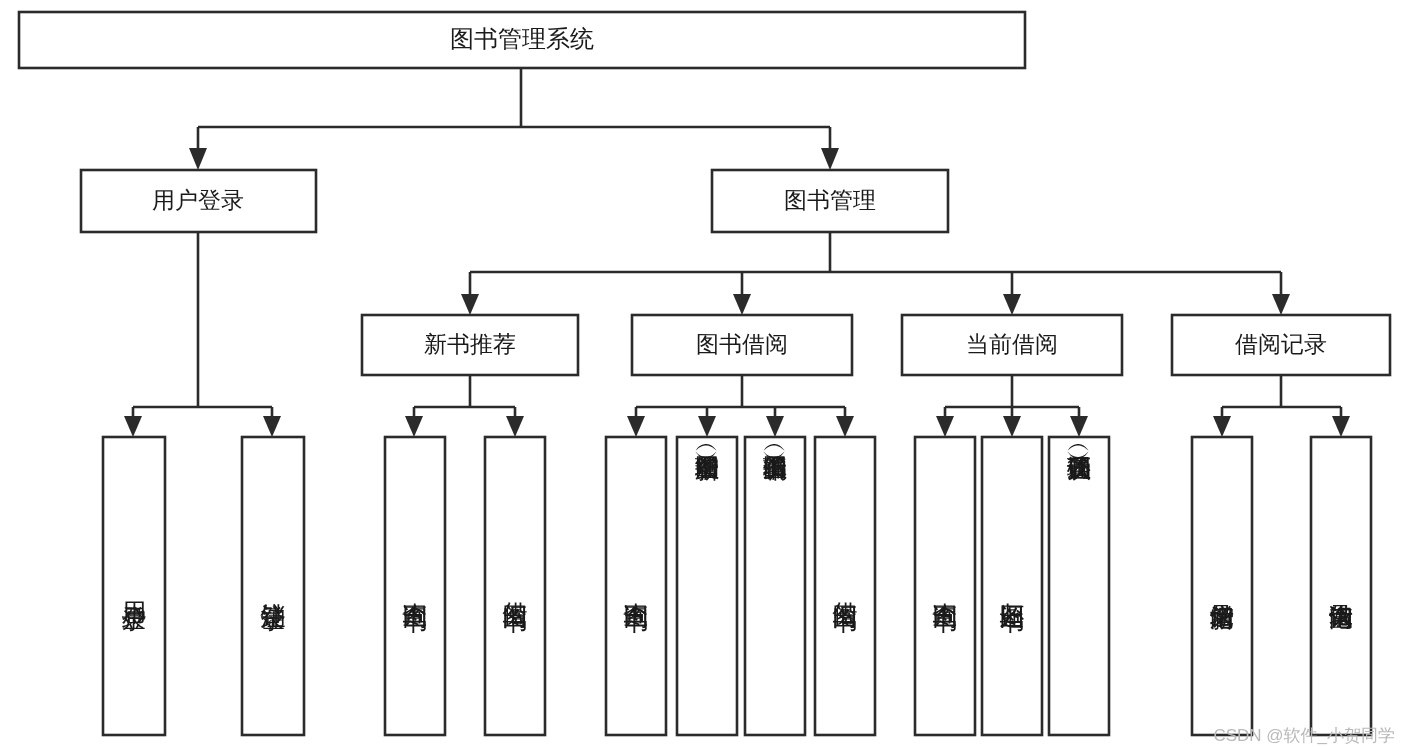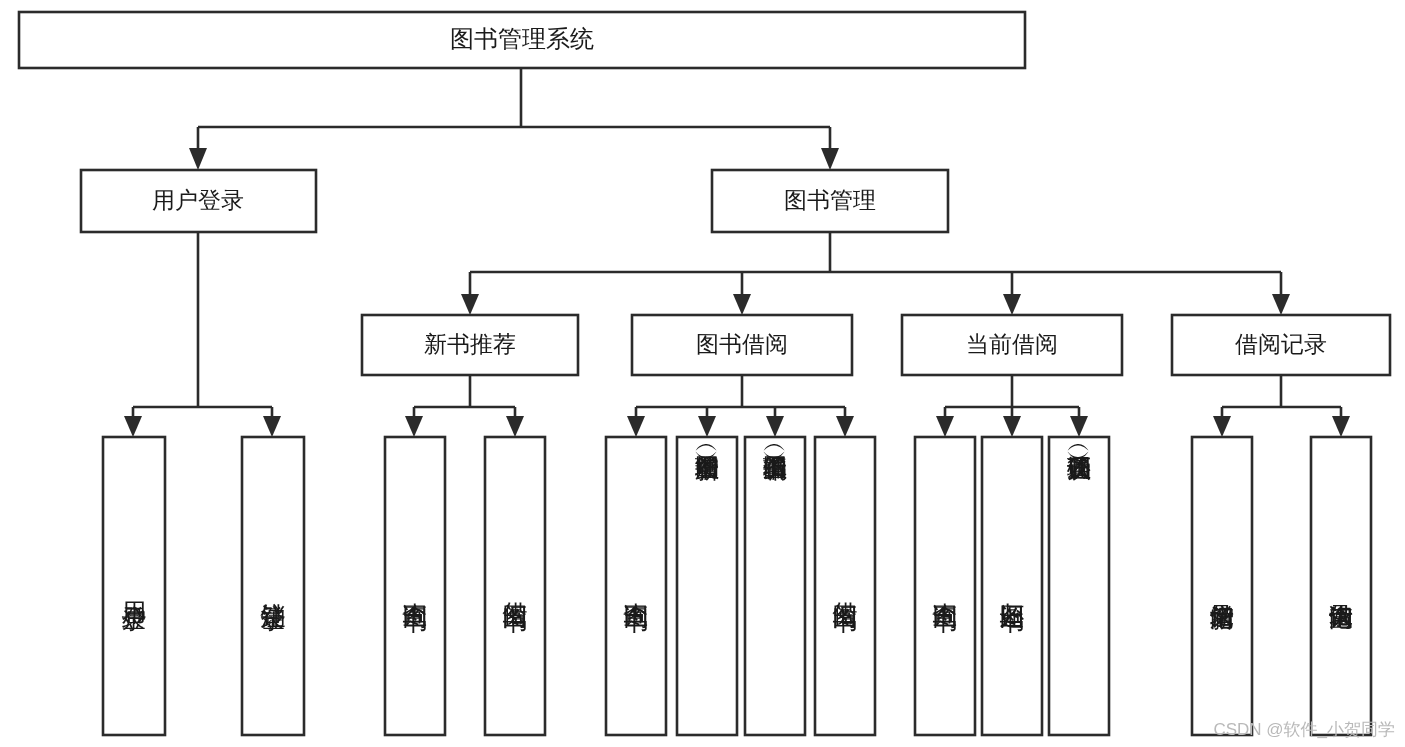--- a/index.html
+++ b/index.html
@@ -67,21 +67,21 @@
     white-space: nowrap;
     text-align: center;
   }
   .leaf-label.tight {
     font-size: 24px;
     letter-spacing: 0px;
   }
   .watermark {
     position: absolute;
     right: 10px;
-    bottom: 6px;
+    bottom: 0;
     font-family: "Liberation Sans", "DejaVu Sans", sans-serif;
     font-size: 17px;
     color: #b9b9b9;
     white-space: nowrap;
     user-select: none;
   }
 </style>
 </head>
 <body>
 

